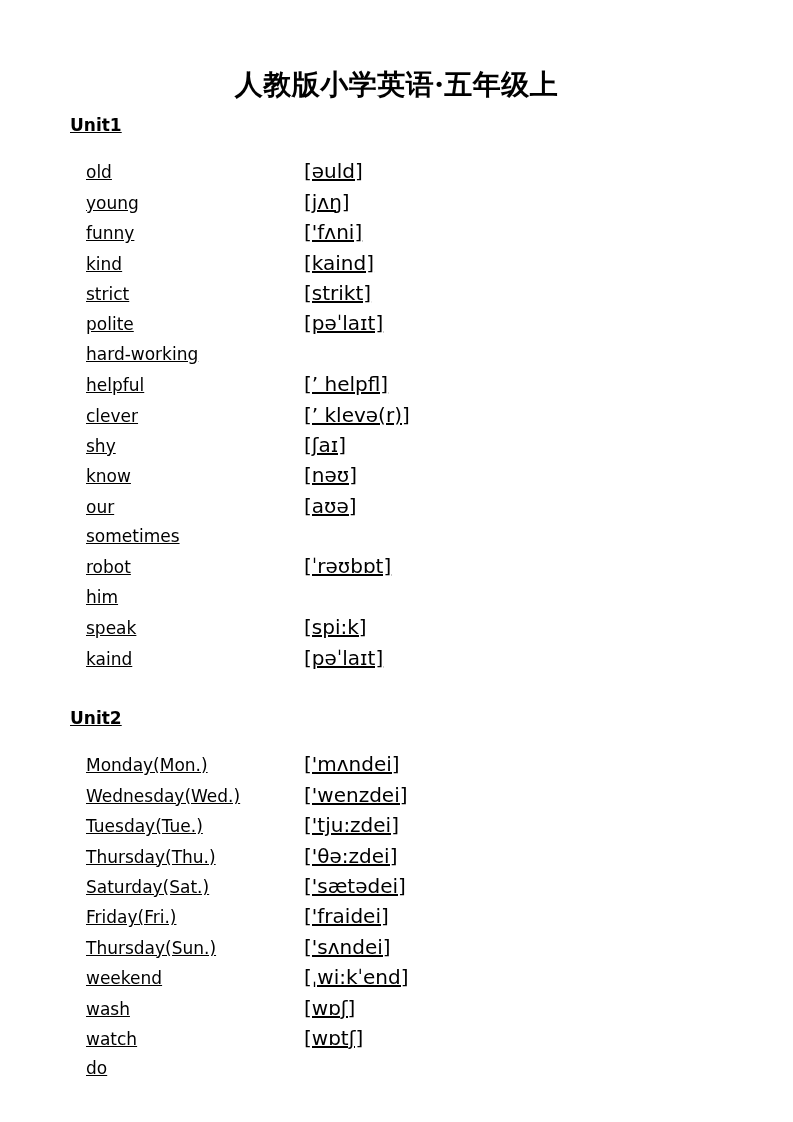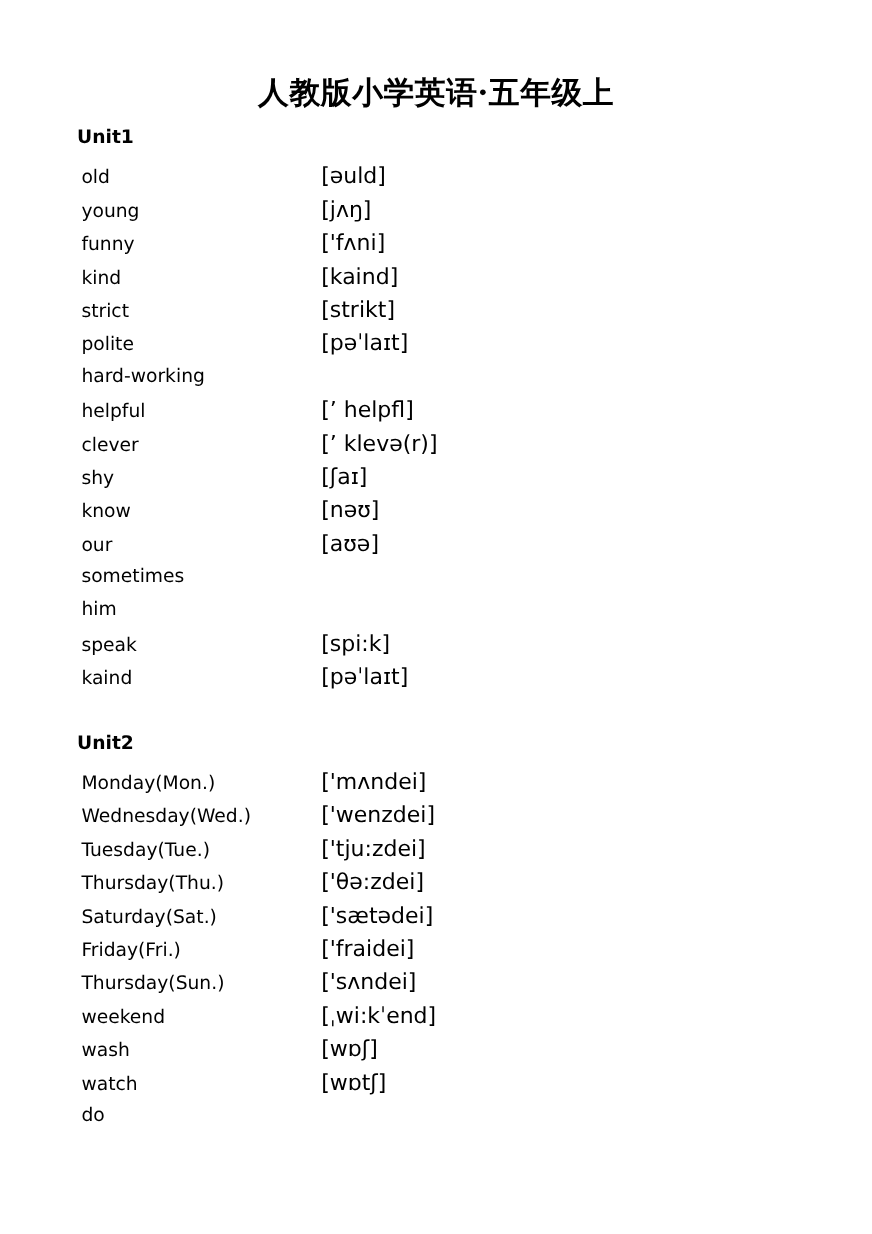--- a/index.html
+++ b/index.html
@@ -42,35 +42,36 @@
 
   .content {
     position: absolute;
     left: 70px;
     top: 110px;
     width: 660px;
   }
 
   .unit-block {
     margin: 0 0 30px 0;
+    text-decoration: underline;
   }
   .unit-block:last-child { margin-bottom: 0; }
 
   .unit-heading {
     font-family: "DejaVu Sans", "Liberation Sans", sans-serif;
     font-weight: 700;
     font-size: 17px;
     line-height: 30.4px;
     height: 30.4px;
     letter-spacing: 0px;
   }
 
   .word-list {
     list-style: none;
-    margin: 4px;
+    margin: 16px;
     padding: 0;
   }
 
   .word-row {
     display: flex;
     align-items: baseline;
     height: 30.4px;
     line-height: 30.4px;
     font-size: 17px;
     white-space: nowrap;
@@ -147,20 +148,24 @@
           </li>
           <li class="word-row">
             <span class="word-term">our</span>
             <span class="word-phonetic">[aʊə]</span>
           </li>
           <li class="word-row">
             <span class="word-term">sometimes</span>
             <span class="word-phonetic"></span>
           </li>
           <li class="word-row">
+            <span class="word-term">robot</span>
+            <span class="word-phonetic">[ˈrəʊbɒt]</span>
+          </li>
+          <li class="word-row">
             <span class="word-term">him</span>
             <span class="word-phonetic"></span>
           </li>
           <li class="word-row">
             <span class="word-term">speak</span>
             <span class="word-phonetic">[spi:k]</span>
           </li>
           <li class="word-row">
             <span class="word-term">kaind</span>
             <span class="word-phonetic">[pəˈlaɪt]</span>

